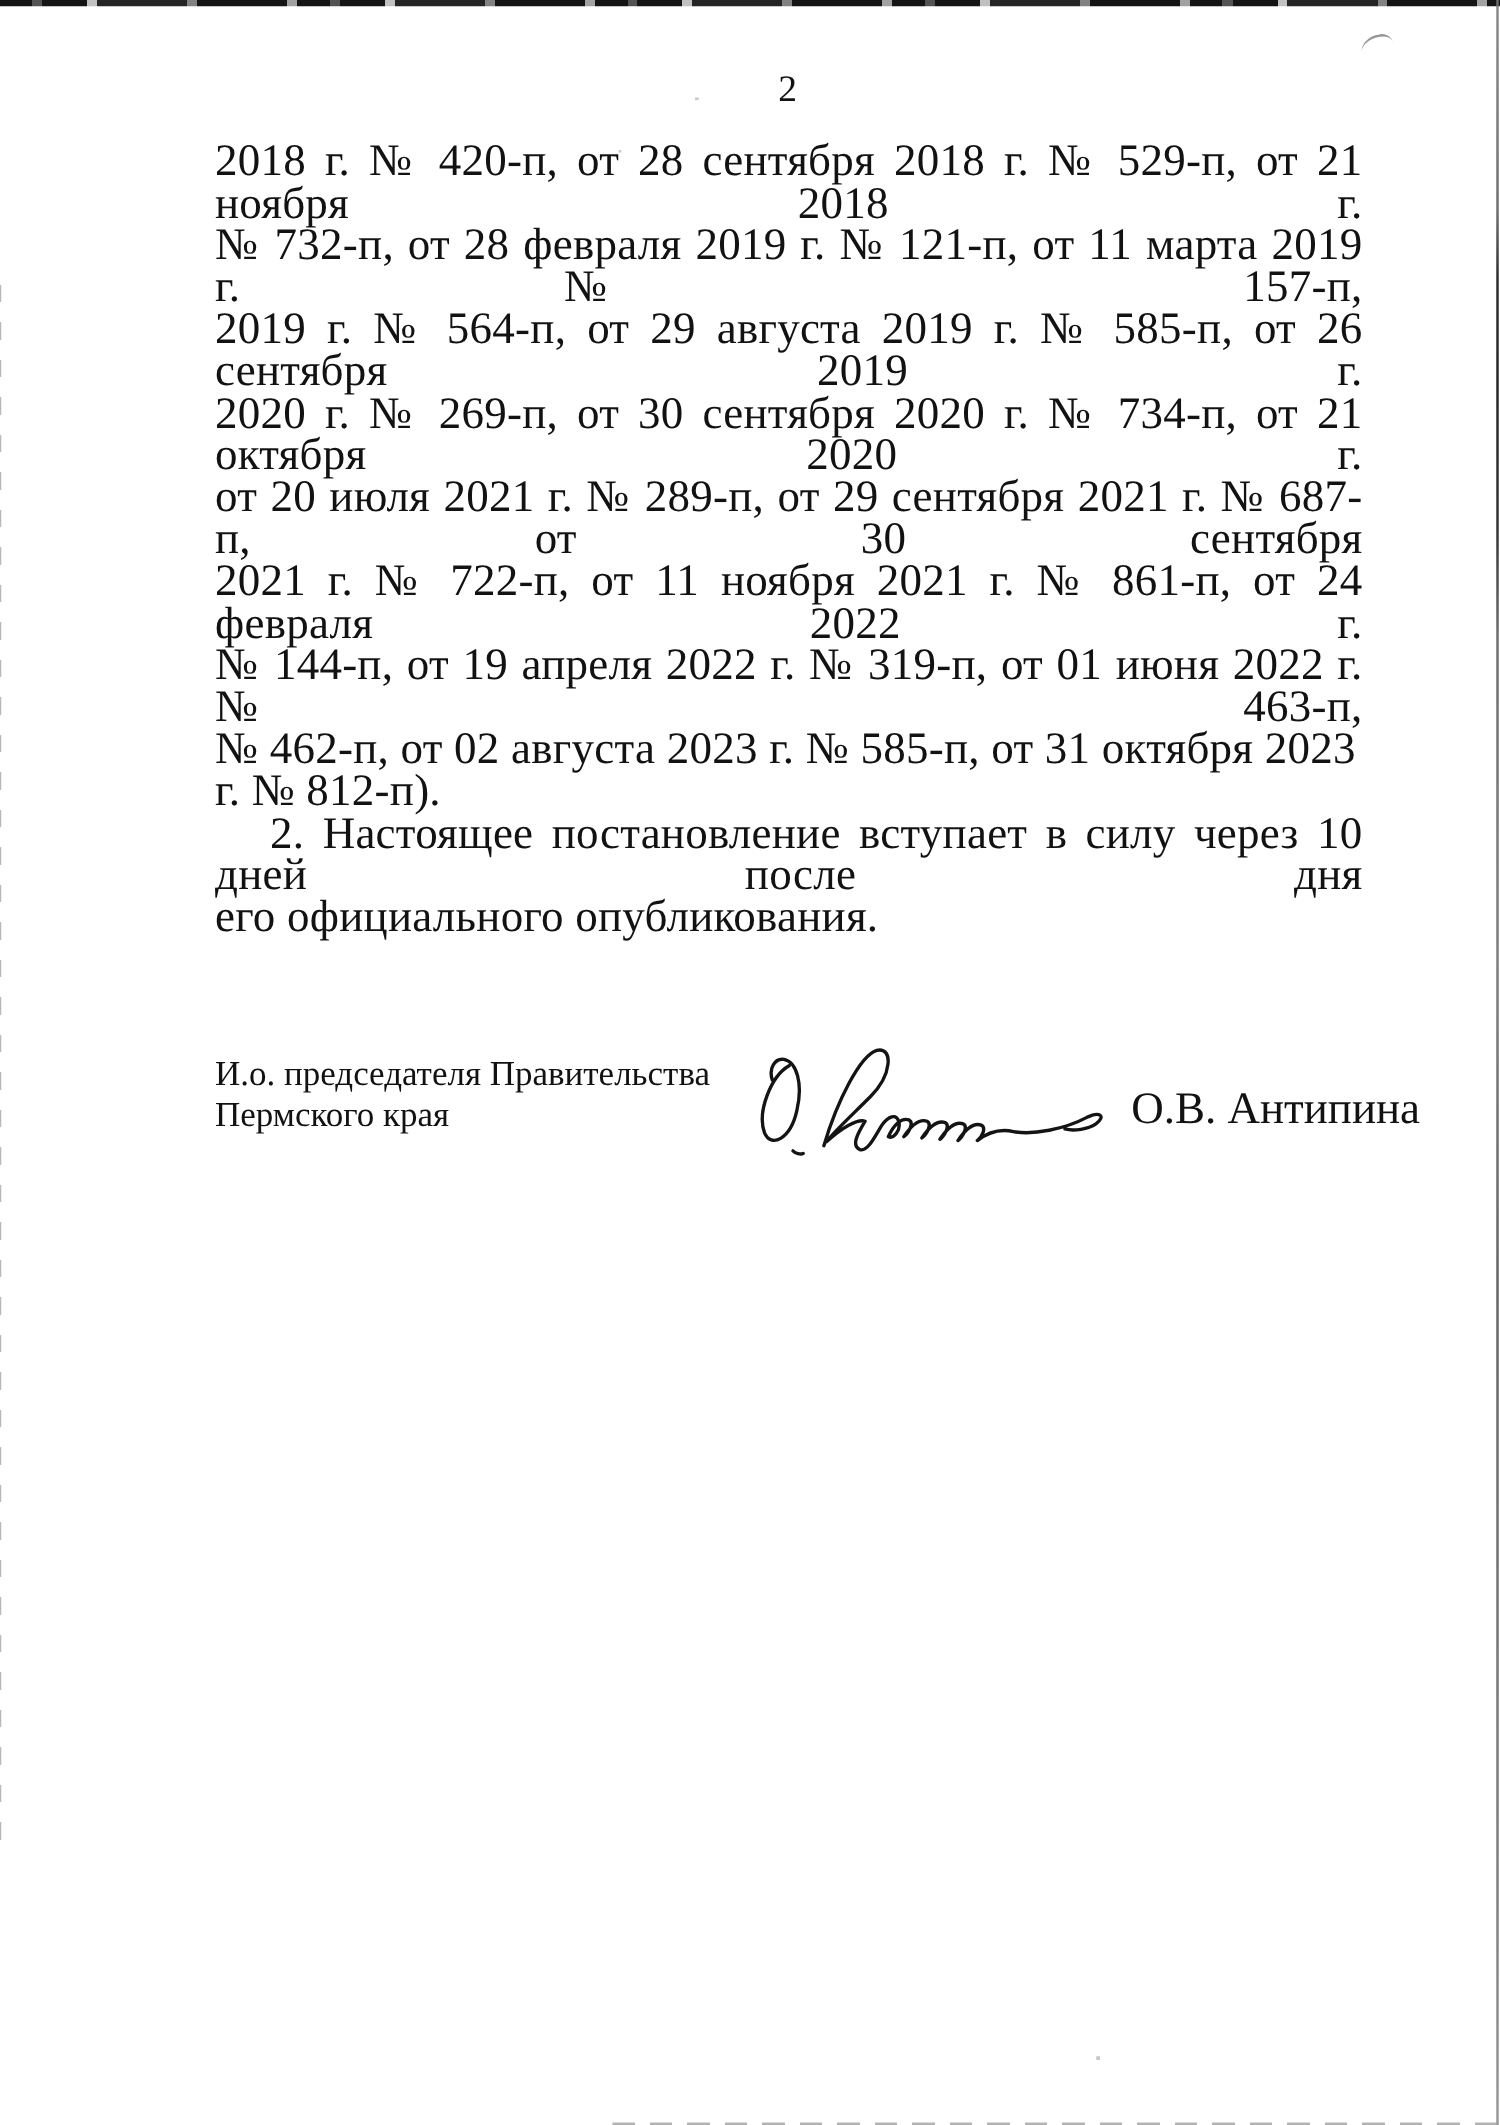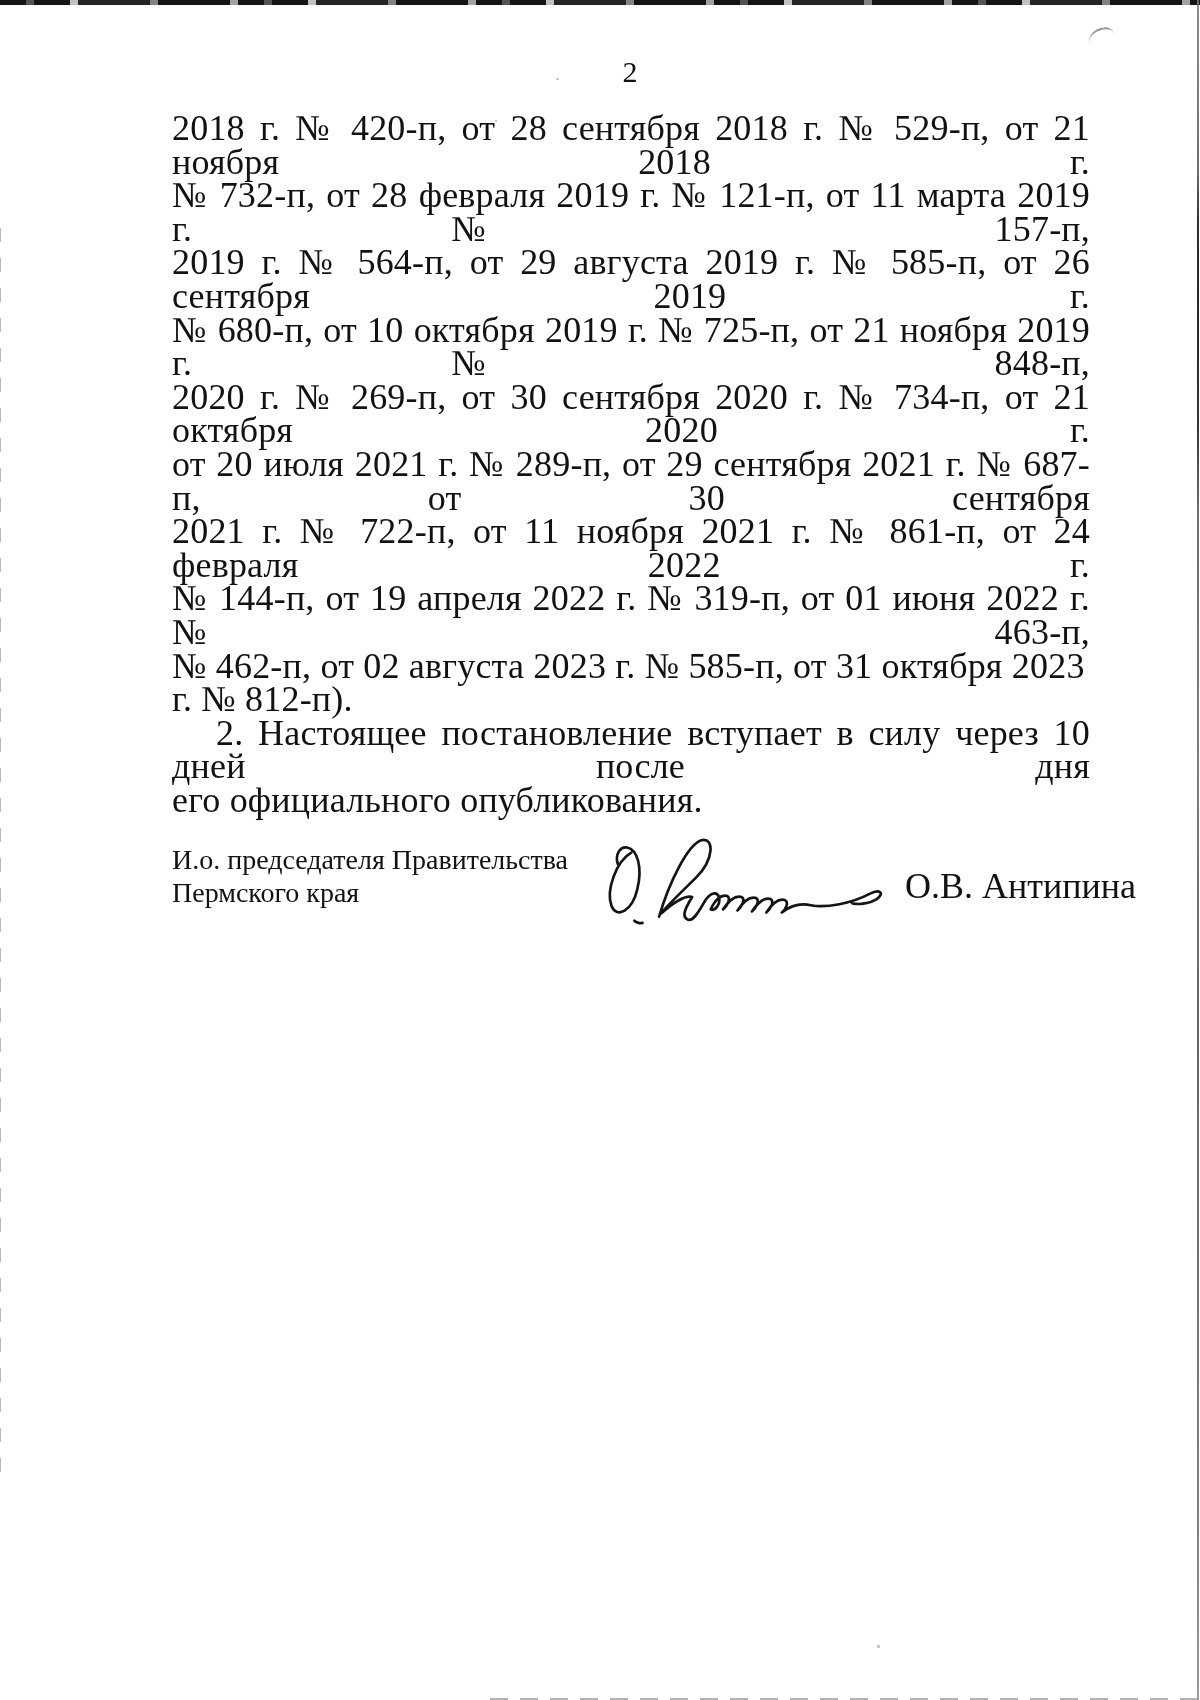--- a/index.html
+++ b/index.html
@@ -85,21 +85,20 @@
   <div class="speck" style="left:556px;top:78px;width:3px;height:2px;"></div>
   <div class="speck" style="left:495px;top:120px;width:2px;height:2px;"></div>
   <div class="speck" style="left:877px;top:1645px;width:3px;height:3px;"></div>
 
   <div class="page-number">2</div>
 
   <div class="body-text">
     <div class="line just">2018 г. № 420-п, от 28 сентября 2018 г. № 529-п, от 21 ноября 2018 г.</div>
     <div class="line just">№ 732-п, от 28 февраля 2019 г. № 121-п, от 11 марта 2019 г. № 157-п,</div>
     <div class="line just">2019 г. № 564-п, от 29 августа 2019 г. № 585-п, от 26 сентября 2019 г.</div>
-    <div class="line just">№ 680-п, от 10 октября 2019 г. № 725-п, от 21 ноября 2019 г. № 848-п,</div>
     <div class="line just">2020 г. № 269-п, от 30 сентября 2020 г. № 734-п, от 21 октября 2020 г.</div>
     <div class="line just">от 20 июля 2021 г. № 289-п, от 29 сентября 2021 г. № 687-п, от 30 сентября</div>
     <div class="line just">2021 г. № 722-п, от 11 ноября 2021 г. № 861-п, от 24 февраля 2022 г.</div>
     <div class="line just">№ 144-п, от 19 апреля 2022 г. № 319-п, от 01 июня 2022 г. № 463-п,</div>
     <div class="line">№ 462-п, от 02 августа 2023 г. № 585-п, от 31 октября 2023 г. № 812-п).</div>
     <div class="line just indent">2. Настоящее постановление вступает в силу через 10 дней после дня</div>
     <div class="line">его официального опубликования.</div>
   </div>
 
   <div class="sig-title">

